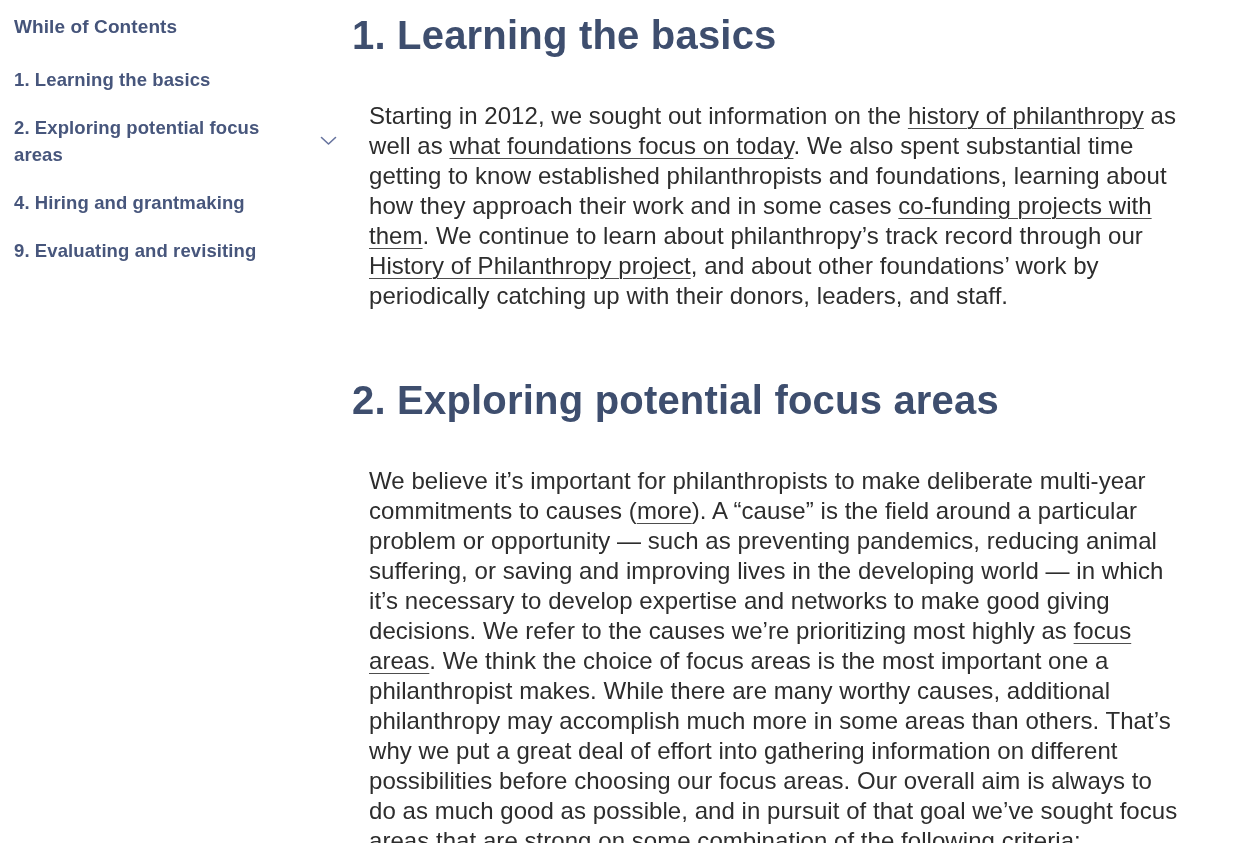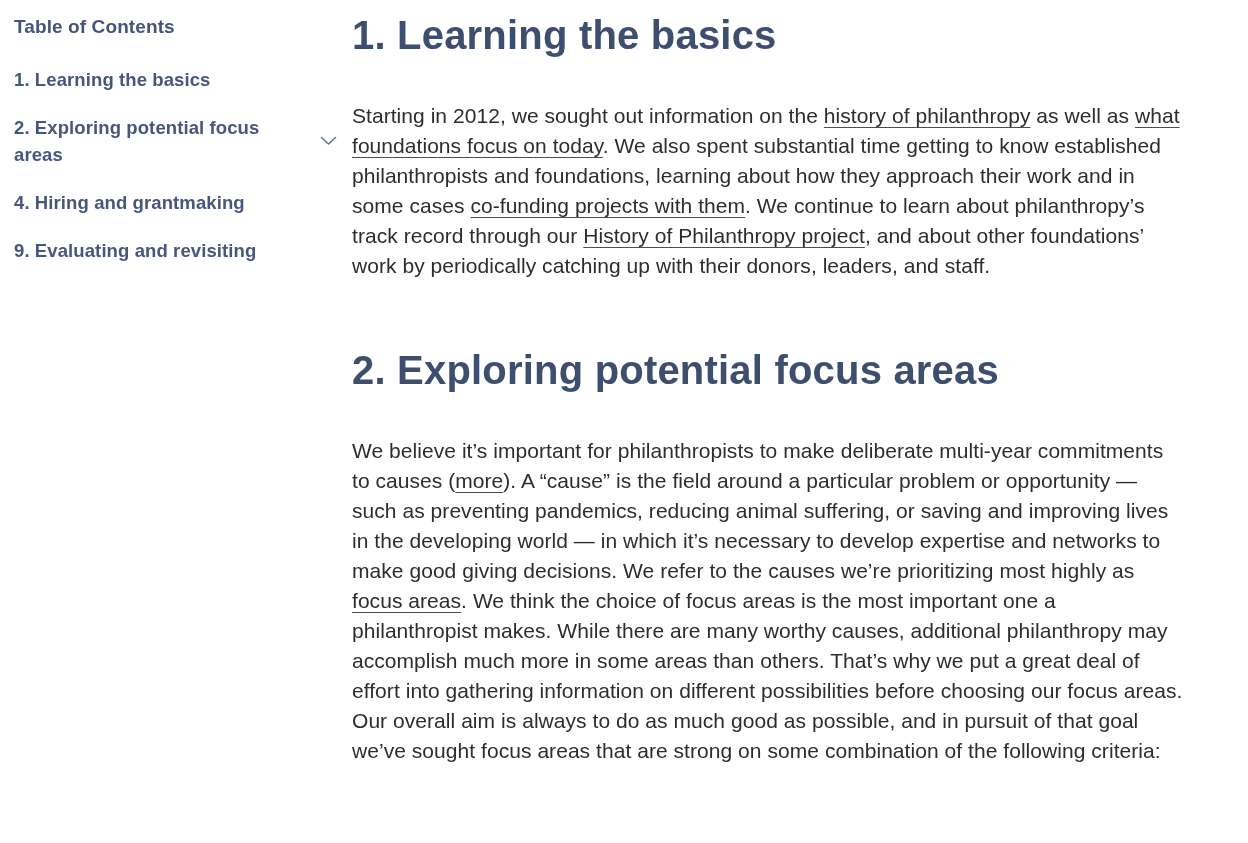--- a/index.html
+++ b/index.html
@@ -67,22 +67,22 @@
   }
   .section-heading {
     margin: 0;
     font-size: 40px;
     font-weight: 700;
     line-height: 46px;
     color: #3e4e6e;
     letter-spacing: 0.2px;
   }
   .body-para {
-    margin: 43px 0 0 0;
-    font-size: 21px;
+    margin: 43px 0 0 17px;
+    font-size: 24px;
     line-height: 30px;
     color: #2d2d2d;
     letter-spacing: 0.05px;
   }
   .section-exploring {
     margin-top: 66px;
   }
   .inline-link {
     color: #2d2d2d;
     text-decoration: underline;
@@ -91,21 +91,21 @@
     text-decoration-color: #4d4d4d;
     cursor: pointer;
   }
 </style>
 </head>
 <body>
 
 <div class="page">
 
   <aside class="toc">
-    <h2 class="toc-title">Table of Contents</h2>
+    <h2 class="toc-title">While of Contents</h2>
     <ul class="toc-list">
       <li class="toc-item">
         <a class="toc-link" href="#">1. Learning the basics</a>
       </li>
       <li class="toc-item">
         <a class="toc-link" href="#">2. Exploring potential focus areas</a>
         <span class="toc-chevron">
           <svg width="17" height="10" viewBox="0 0 17 10" fill="none" xmlns="http://www.w3.org/2000/svg">
             <path d="M1.5 1.5 L8.5 8 L15.5 1.5" stroke="#66739e" stroke-width="1.6" stroke-linecap="round" stroke-linejoin="round"></path>
           </svg>

